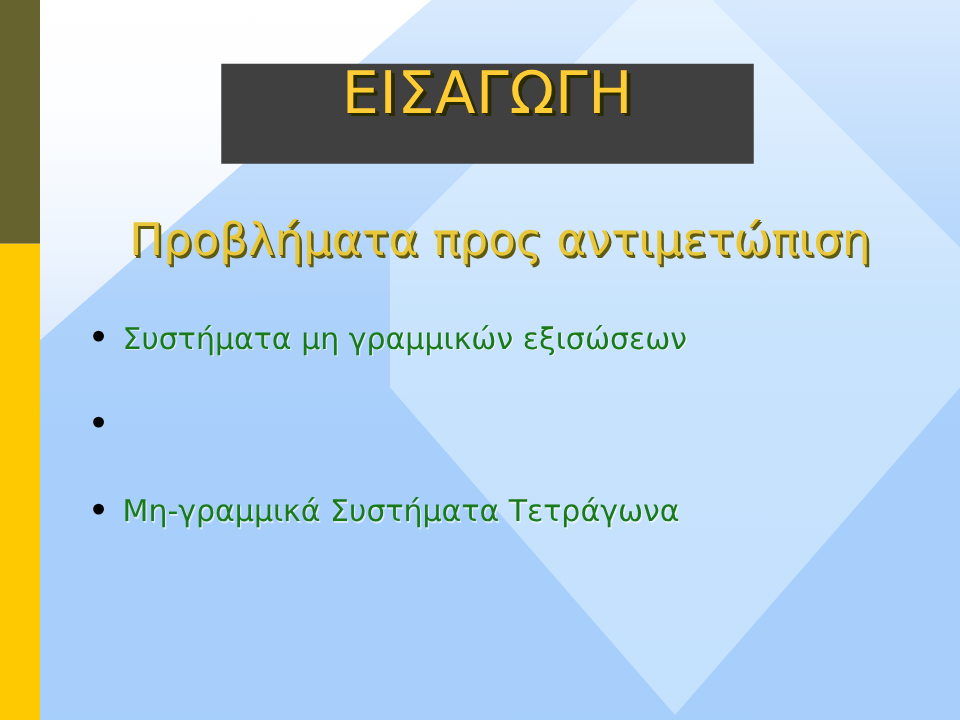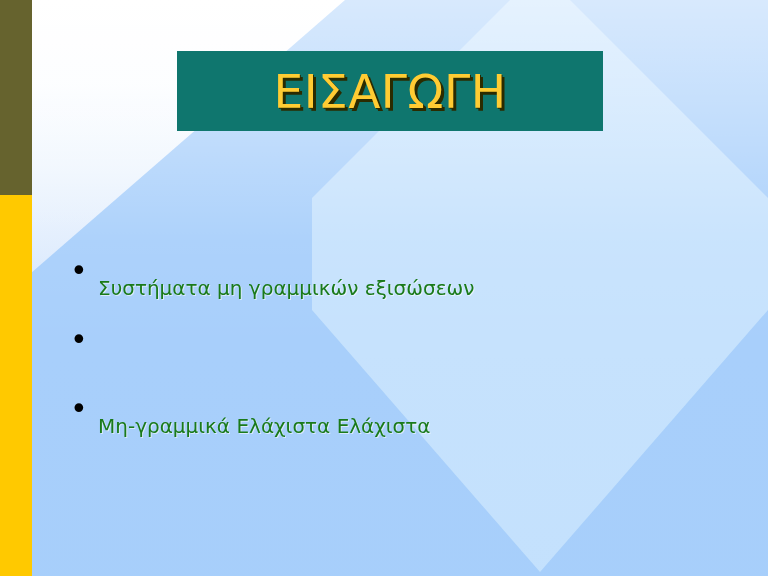--- a/index.html
+++ b/index.html
@@ -41,22 +41,22 @@
   }
 
   
   .bar{position:absolute;left:0;width:32px;}
   .bar-olive{top:0;height:195px;background:#66632e;}
   .bar-gold{top:195px;height:381px;background:#ffc900;}
 
   
   .title-box{
     position:absolute;left:177px;top:51px;width:426px;height:80px;
-    background:#0f766e;
-    display:flex;align-items:center;justify-content:center;
+    background:#404040;
+    display:flex;align-items:flex-start;justify-content:center;
     box-sizing:border-box;
   }
   .title-text{
     font-size:47px;
     font-weight:400;
     letter-spacing:.5px;
     color:#ffcc33;
     text-shadow:3px 3px 0 #2b2b00, 1px 1px 0 #2b2b00;
     line-height:1;
     white-space:nowrap;
@@ -87,57 +87,57 @@
     width:34px;
     flex:0 0 34px;
     color:#000000;
     font-size:30px;
     line-height:38px;
     text-align:left;
     padding-left:6px;
     box-sizing:border-box;
   }
   .bullet-text{
-    font-size:20px;
+    font-size:24px;
     color:#1a7a1a;
     line-height:38px;
     white-space:pre;
     text-shadow:1px 1px 0 rgba(255,255,255,.55);
-    margin-top:17px;
   }
 </style>
 </head>
 <body>
 
 <div id="slide">
 
   <div class="bg-base"></div>
   <div class="bg-shape-main"></div>
   <div class="bg-shape-diamond"></div>
   <div class="bg-wash"></div>
 
   <div class="bar bar-olive"></div>
   <div class="bar bar-gold"></div>
 
   <div class="title-box">
     <span class="title-text">ΕΙΣΑΓΩΓΗ</span>
   </div>
 
+  <div class="subtitle">Προβλήματα προς αντιμετώπιση</div>
 
   <div class="bullets">
 
     <div class="bullet-row">
       <span class="bullet-dot">•</span>
       <span class="bullet-text">Συστήματα μη γραμμικών εξισώσεων</span>
     </div>
 
     <div class="bullet-row">
       <span class="bullet-dot">•</span>
     </div>
 
     <div class="bullet-row">
       <span class="bullet-dot">•</span>
-      <span class="bullet-text">Μη-γραμμικά Ελάχιστα Ελάχιστα</span>
+      <span class="bullet-text">Μη-γραμμικά Συστήματα Τετράγωνα</span>
     </div>
 
   </div>
 
 </div>
 
 </body></html>

